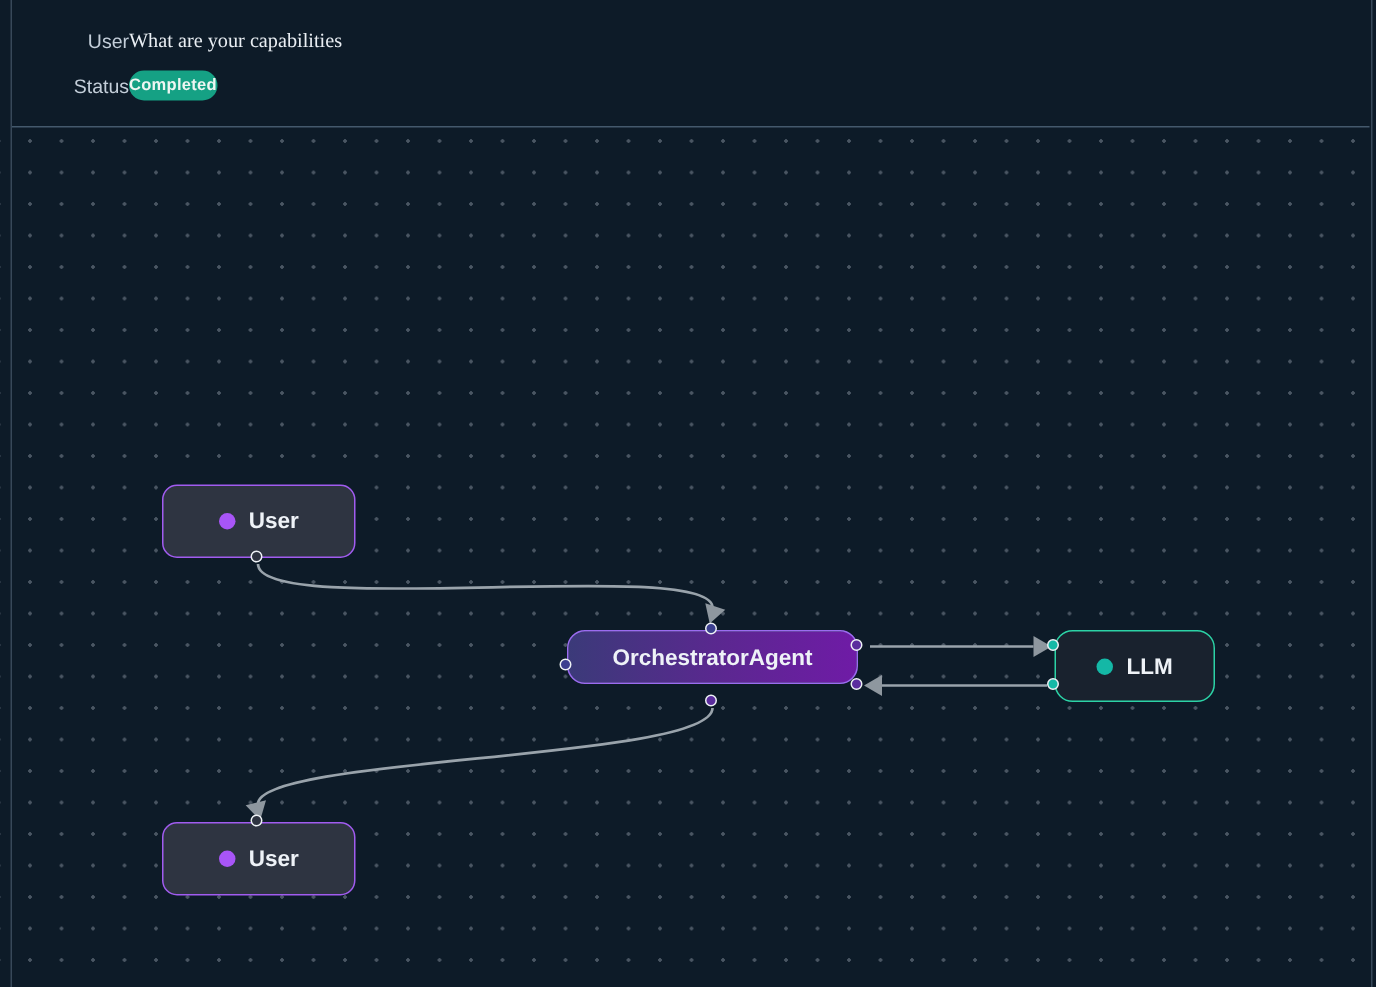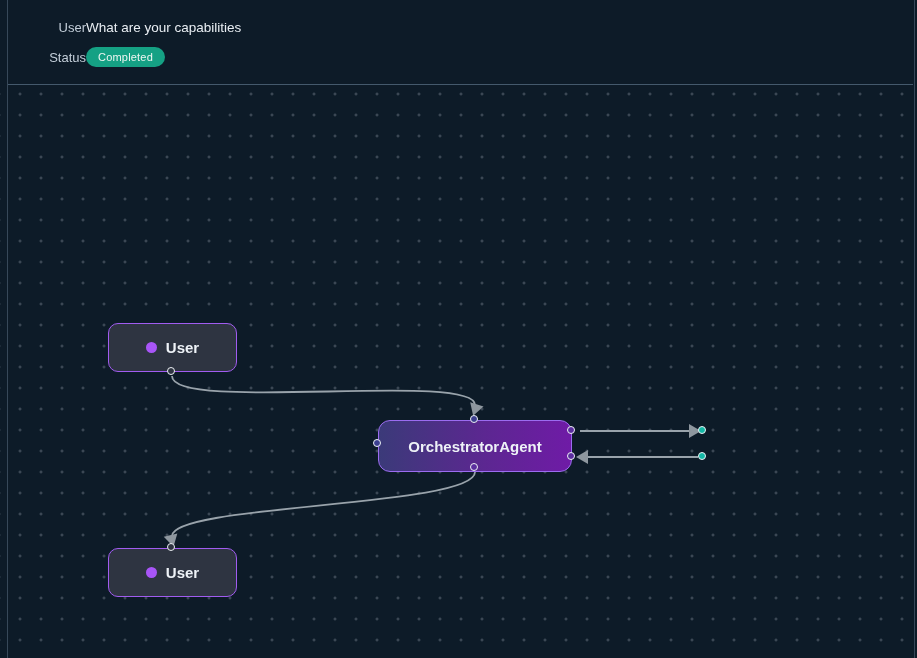--- a/index.html
+++ b/index.html
@@ -47,30 +47,31 @@
     height: 30px;
   }
   .hdr-label {
     width: 66px;
     font-size: 13px;
     color: #c3ced9;
   }
   .hdr-value {
     font-size: 13.5px;
     color: #e9eef3;
+    font-family: Liberation Serif, serif;
   }
   .badge {
     display: inline-flex;
     align-items: center;
     background: #15a184;
     color: #eef6f2;
     font-size: 11px;
-    font-weight: normal;
+    font-weight: bold;
     letter-spacing: 0.2px;
-    padding: 4px 12px;
+    padding: 4px 0;
     border-radius: 12px;
   }
 
   
   .canvas {
     position: absolute;
     left: 0;
     top: 86px;
     width: 917px;
     height: 572px;
@@ -114,21 +115,21 @@
     background: #2e3441;
     border: 1.5px solid #a15cf0;
     border-radius: 10px;
   }
   .node-user-top { top: 237px; }
   .node-user-bottom { top: 462px; }
   .node-orchestrator {
     left: 378px;
     top: 334px;
     width: 194px;
-    height: 52px;
+    height: 36px;
     background: linear-gradient(90deg, #3b3a79 0%, #5c2791 55%, #6f1ba6 100%);
     border: 1.5px solid #9b6cf0;
     border-radius: 12px;
   }
   .node-llm {
     left: 703px;
     top: 334px;
     width: 107px;
     height: 48px;
     background: #19222e;
@@ -201,20 +202,24 @@
 
     <div class="node node-user node-user-top">
       <span class="ndot ndot-purple"></span>
       <span>User</span>
     </div>
 
     <div class="node node-orchestrator">
       <span>OrchestratorAgent</span>
     </div>
 
+    <div class="node node-llm">
+      <span class="ndot ndot-teal"></span>
+      <span>LLM</span>
+    </div>
 
     <div class="node node-user node-user-bottom">
       <span class="ndot ndot-purple"></span>
       <span>User</span>
     </div>
 
     <div class="handle hfill-dark" style="left:167px; top:281px;"></div>
     <div class="handle hfill-indigo" style="left:470px; top:329px;"></div>
     <div class="handle hfill-indigo" style="left:373px; top:353px;"></div>
     <div class="handle hfill-purple" style="left:567px; top:340px;"></div>

